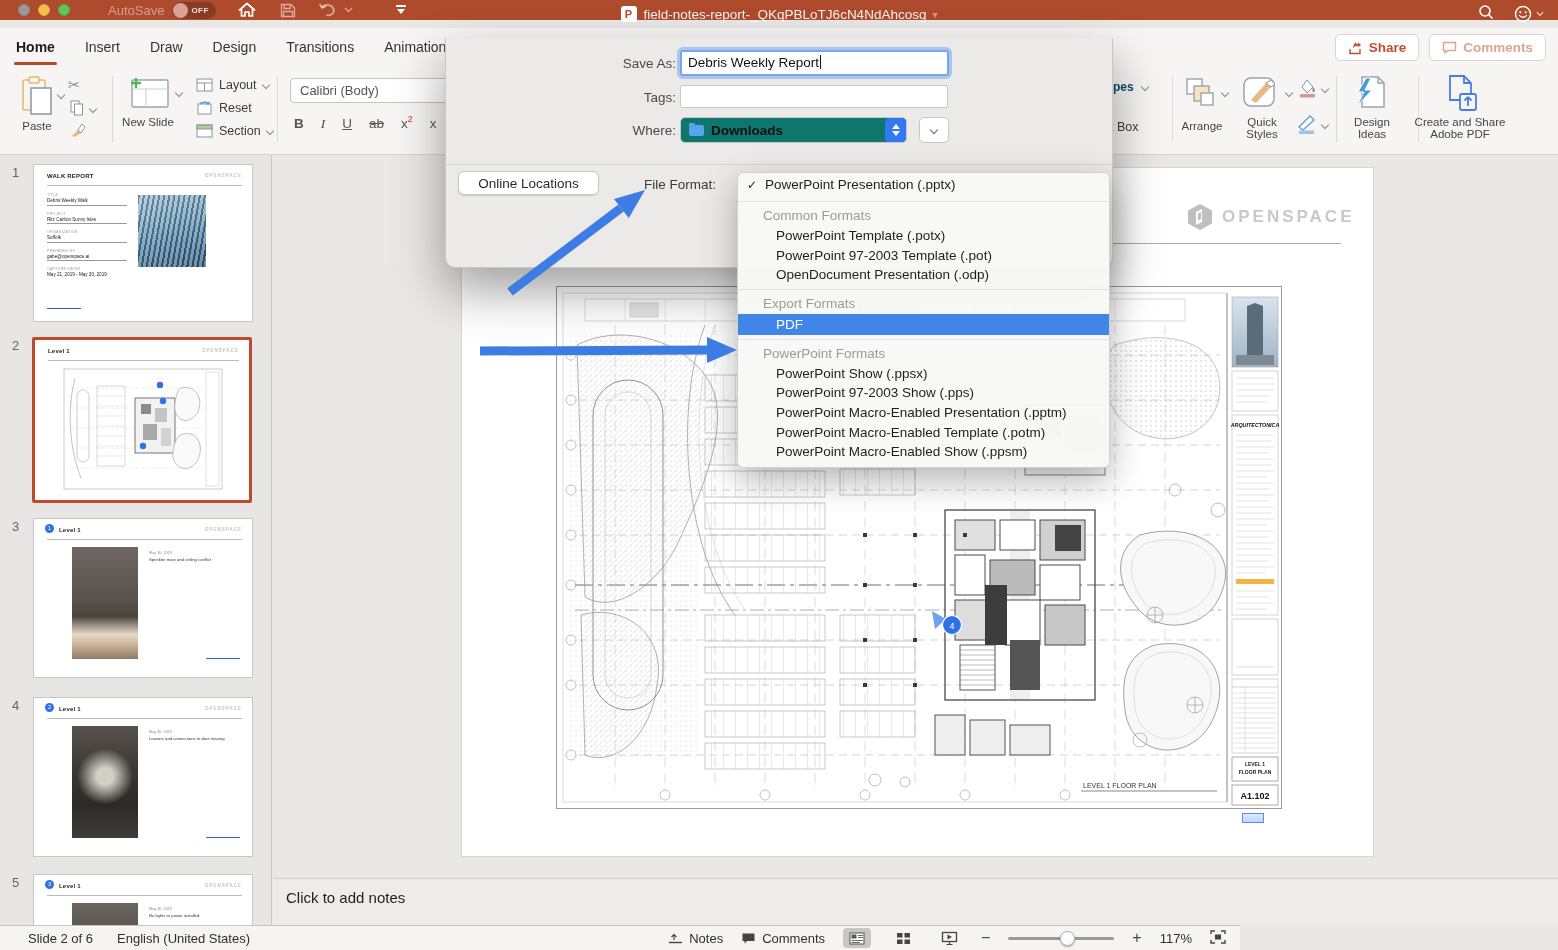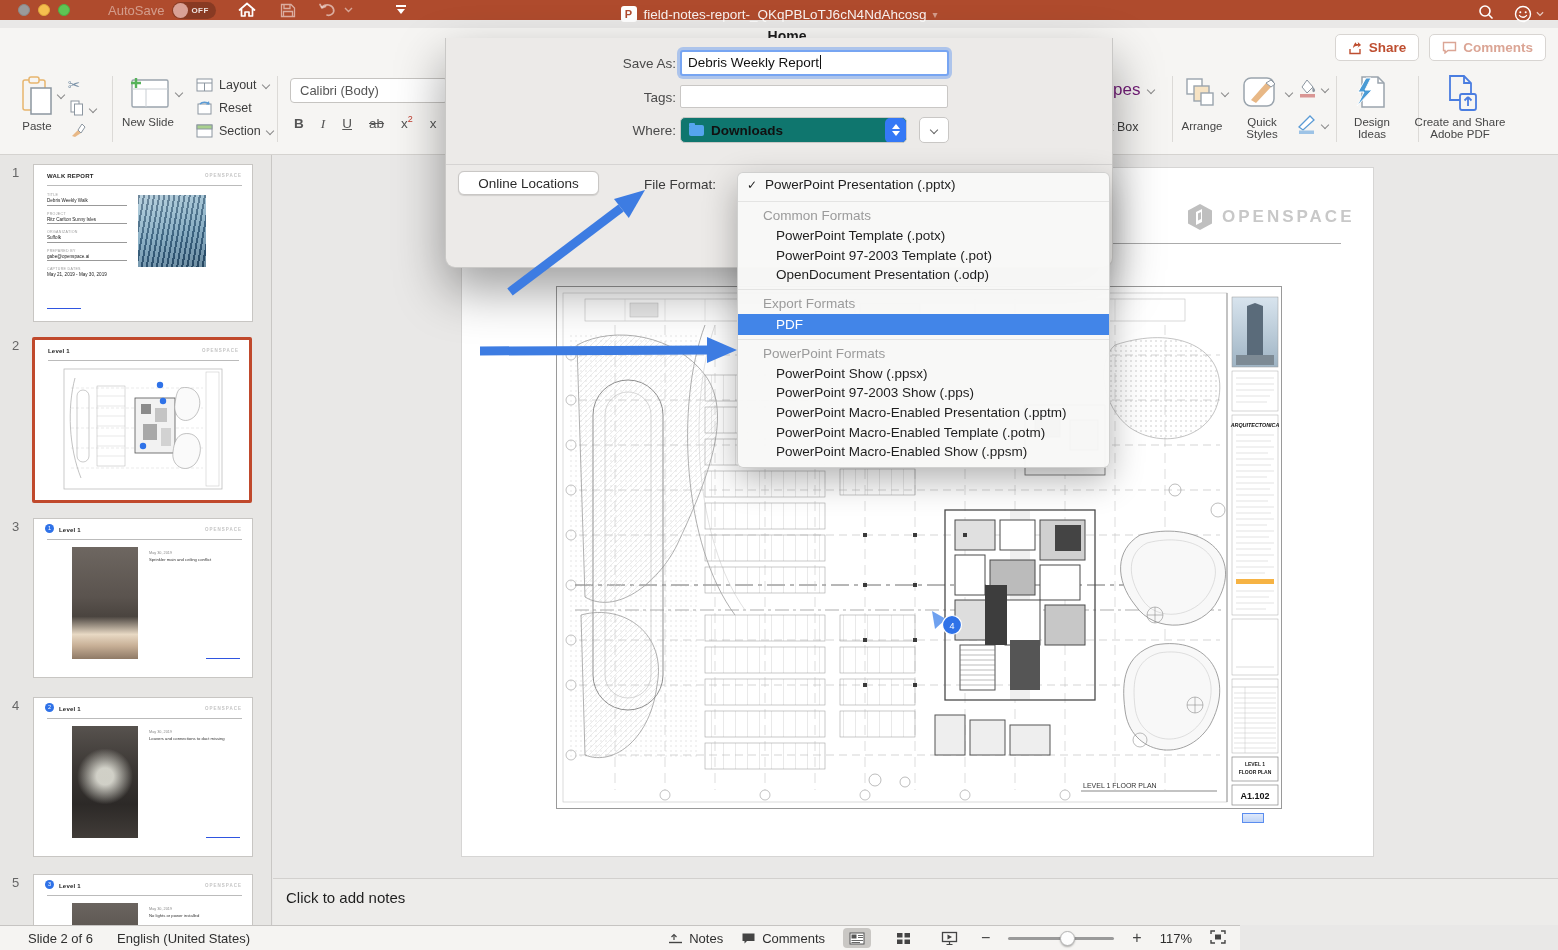--- a/index.html
+++ b/index.html
@@ -18,21 +18,21 @@
   .as-knob { width:15px; height:15px; border-radius:50%; background:#D9A196; margin-left:1px; }
   .as-off { color:rgba(255,255,255,.85); font-size:8px; font-weight:bold; margin-left:3px; letter-spacing:.5px; }
   .tb-icon { margin-left:22px; display:flex; align-items:center; }
   .doc-title-wrap { position:absolute; left:0; right:0; top:0; height:28px; display:flex; align-items:center; justify-content:center; pointer-events:none; }
   .ppt-badge { width:16px; height:16px; background:#fff; border-radius:3px; color:#B04A2D; font-weight:bold; font-size:11px; text-align:center; line-height:16px; margin-right:7px; }
   .doc-title { color:rgba(255,255,255,.92); font-size:13.5px; font-weight:500; }
   .doc-chev { color:rgba(255,255,255,.45); font-size:10px; margin-left:6px; }
   .tb-right { position:absolute; right:14px; top:0; height:28px; display:flex; align-items:center; gap:20px; }
 
   
-  .tabrow { left:0; top:28px; width:1558px; height:40px; background:#F6F5F3; display:flex; align-items:center; z-index:1;flex-direction:column; }
+  .tabrow { left:0; top:28px; width:1558px; height:40px; background:#F6F5F3; display:flex; align-items:center; z-index:1; }
   .tab { font-size:14px; color:#333; margin-left:30px; position:relative; padding-bottom:2px; }
   .tab.first { margin-left:16px; }
   .tab.selected { font-weight:bold; color:#1c1c1c; }
   .tab.selected::after { content:""; position:absolute; left:-2px; right:-2px; bottom:-8px; height:3px; border-radius:2px; background:#B5492C; }
   .tab-actions { position:absolute; right:12px; top:34px; display:flex; gap:10px; }
   .pill-btn { background:#fff; border:1px solid #D8D5D2; border-radius:5px; height:27px; padding:0 12px; display:flex; align-items:center; gap:6px; font-size:13.5px; font-weight:600; }
   .pill-btn.share { color:#BE4E30; }
   .pill-btn.comments { color:#DCA success; }
   .pill-btn.comments { color:#DBA595; }
 
@@ -279,21 +279,21 @@
   <div class="fmt-row">
     <span class="fmt-b">B</span>
     <span class="fmt-i">I</span>
     <span class="fmt-u">U</span>
     <span class="fmt-s">ab</span>
     <span><span>x</span><span class="sup">2</span></span>
     <span>x</span>
   </div>
 
   <div class="abs" style="left:1113px; top:12px; display:flex; align-items:center; gap:8px;">
-    <span style="font-size:17px; color:#701a75;">pes</span>
+    <span style="font-size:12px; color:#0c4a6e;font-weight:bold;">pes</span>
     <span class="chev"></span>
   </div>
   <div class="abs" style="left:1110px; top:52px; font-size:12.5px; color:#3c3c3c;">t Box</div>
   <div class="vdiv" style="left:1172px;"></div>
 
   <div class="abs" style="left:1184px; top:8px;">
     <svg width="32" height="32" viewBox="0 0 32 32">
       <rect x="3" y="3" width="15" height="15" stroke="#9AA4AD" stroke-width="1.4" fill="#fff"></rect>
       <rect x="10" y="10" width="15" height="15" stroke="#9AA4AD" stroke-width="1.4" fill="#F7E3C3"></rect>
       <rect x="17" y="17" width="12" height="12" stroke="#9AA4AD" stroke-width="1.4" fill="#fff"></rect>

